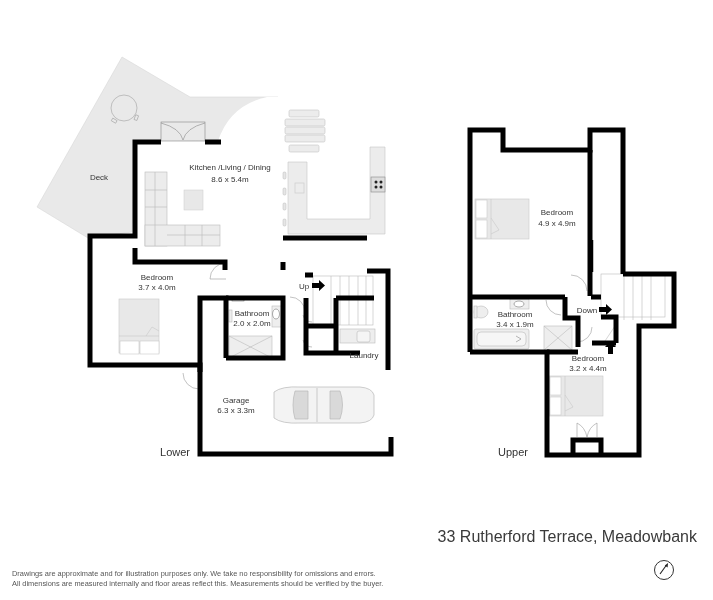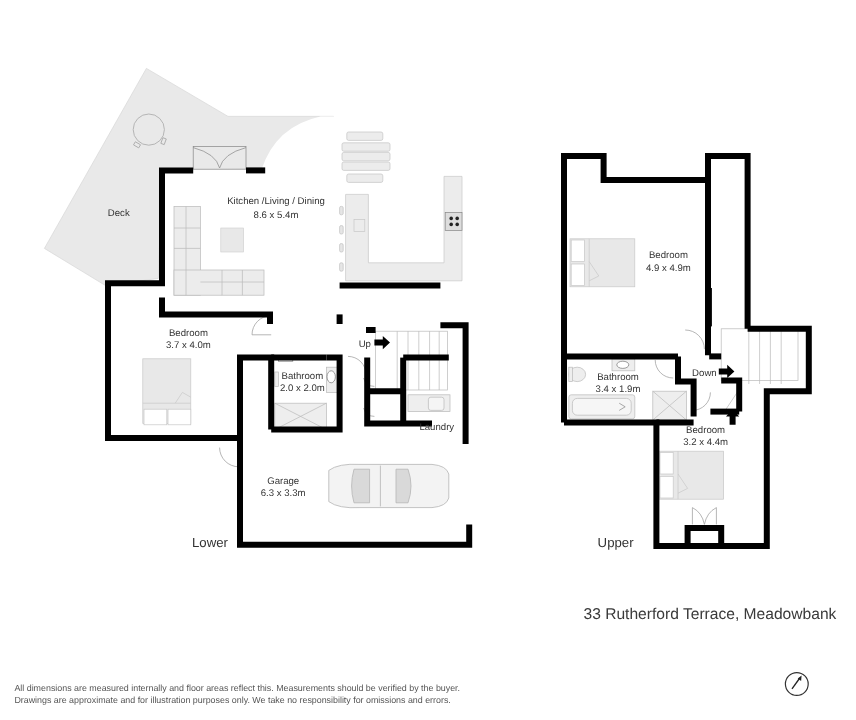--- a/index.html
+++ b/index.html
@@ -1,21 +1,21 @@
 <!DOCTYPE html>
 <html><head>
 <meta charset="utf-8">
 <style>
   html, body { margin: 0; padding: 0; background: #ffffff; }
   body { width: 713px; height: 600px; position: relative; overflow: hidden; font-family: "Liberation Sans", "DejaVu Sans", sans-serif; color: #333; }
   #plan { position: absolute; left: 0; top: 0; width: 713px; height: 600px; }
   .lbl { font-family: "Liberation Sans", "DejaVu Sans", sans-serif; fill: #333; }
   .room { font-size: 8px; }
   .floor { font-size: 11px; }
-  .address { position: absolute; right: 16px; top: 504px; font-size: 13px; color: #3a3a3a; }
+  .address { position: absolute; right: 16px; top: 528px; font-size: 16px; color: #3a3a3a; }
   .disclaimer { position: absolute; left: 12px; top: 569px; font-size: 7.4px; color: #555; line-height: 10px; }
   .compass { position: absolute; left: 653px; top: 559px; width: 22px; height: 22px; }
 </style>
 </head>
 <body>
 
 <svg id="plan" viewBox="0 0 713 600" xmlns="http://www.w3.org/2000/svg">
 
   <g>
 
@@ -245,21 +245,21 @@
   <text class="lbl room" x="588" y="371" text-anchor="middle">3.2 x 4.4m</text>
 
   <text class="lbl room" x="587" y="313" text-anchor="middle">Down</text>
 
   <text class="lbl floor" x="513" y="456" text-anchor="middle">Upper</text>
 </svg>
 
 <div class="address">33 Rutherford Terrace, Meadowbank</div>
 
 <div class="disclaimer">
+  <div>Drawings are approximate and for illustration purposes only. We take no responsibility for omissions and errors.</div>
   <div>All dimensions are measured internally and floor areas reflect this. Measurements should be verified by the buyer.</div>
-  <div>Drawings are approximate and for illustration purposes only. We take no responsibility for omissions and errors.</div>
 </div>
 
 <svg class="compass" viewBox="0 0 22 22">
   <circle cx="11" cy="11" r="9.5" fill="none" stroke="#333" stroke-width="1"></circle>
   <line x1="7" y1="15" x2="13.5" y2="6" stroke="#222" stroke-width="1.1"></line>
   <polygon points="15,4 14.6,8.4 11.8,6.5" fill="#222"></polygon>
 </svg>
 
 </body></html>

